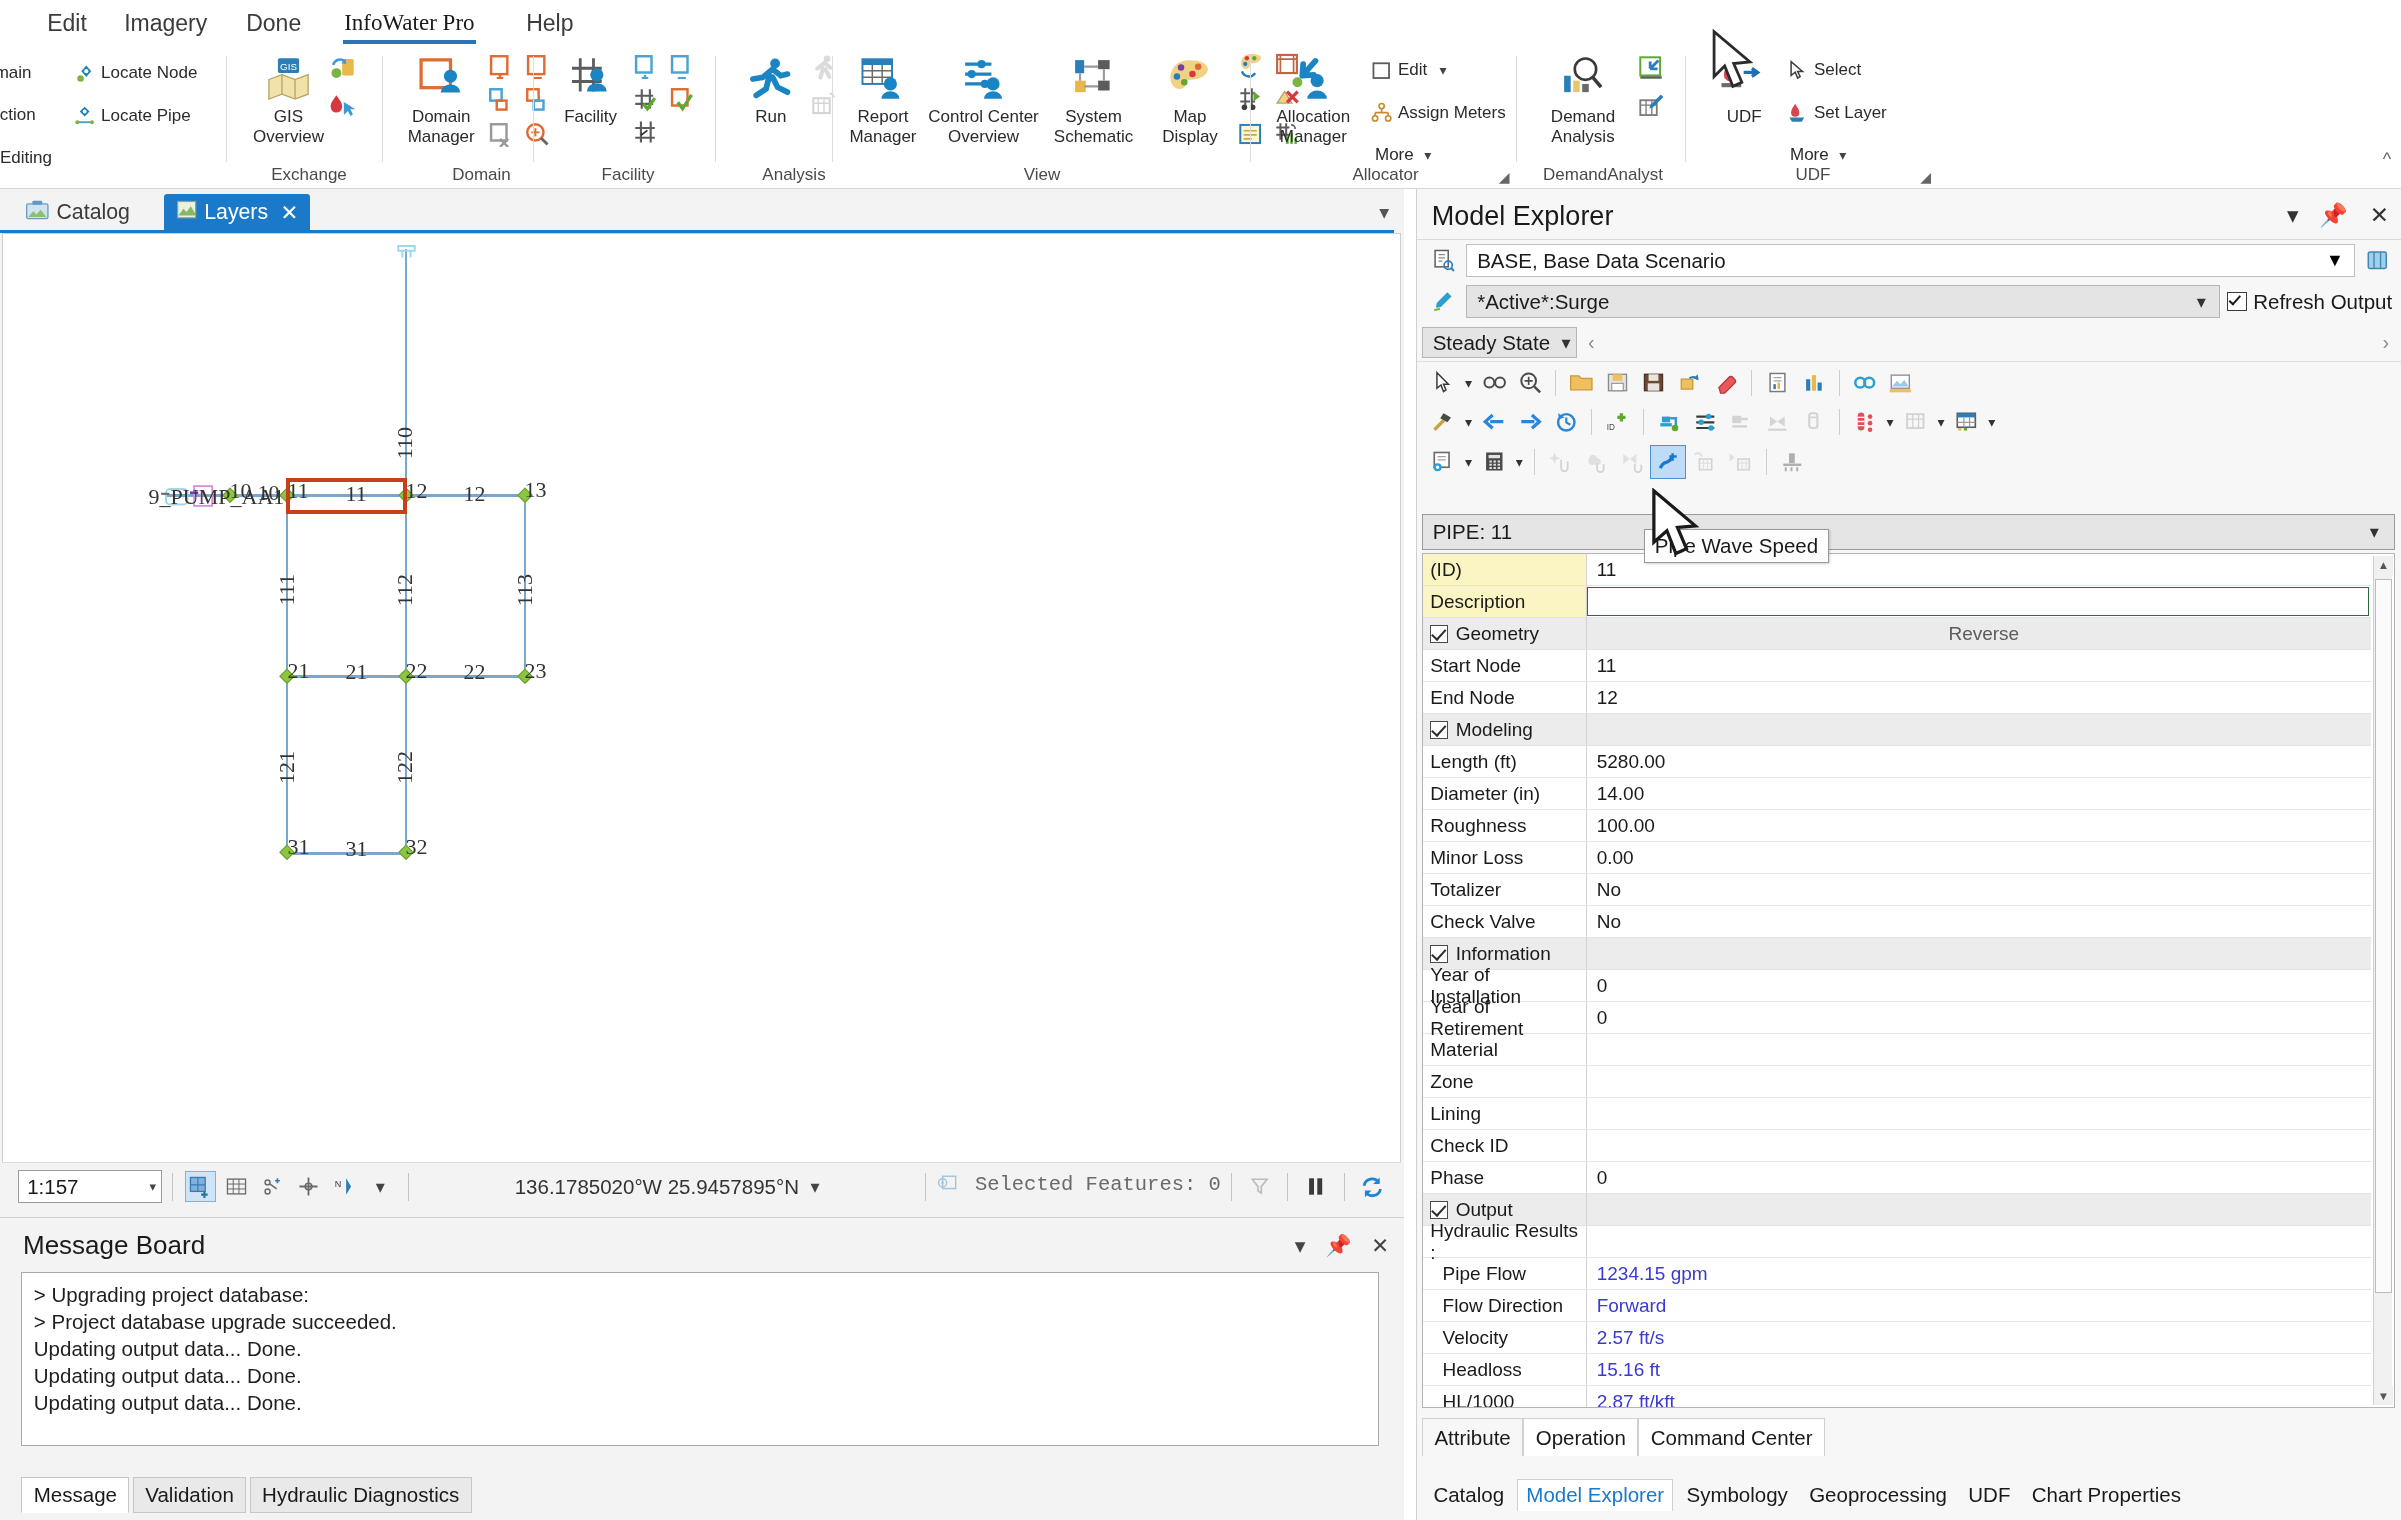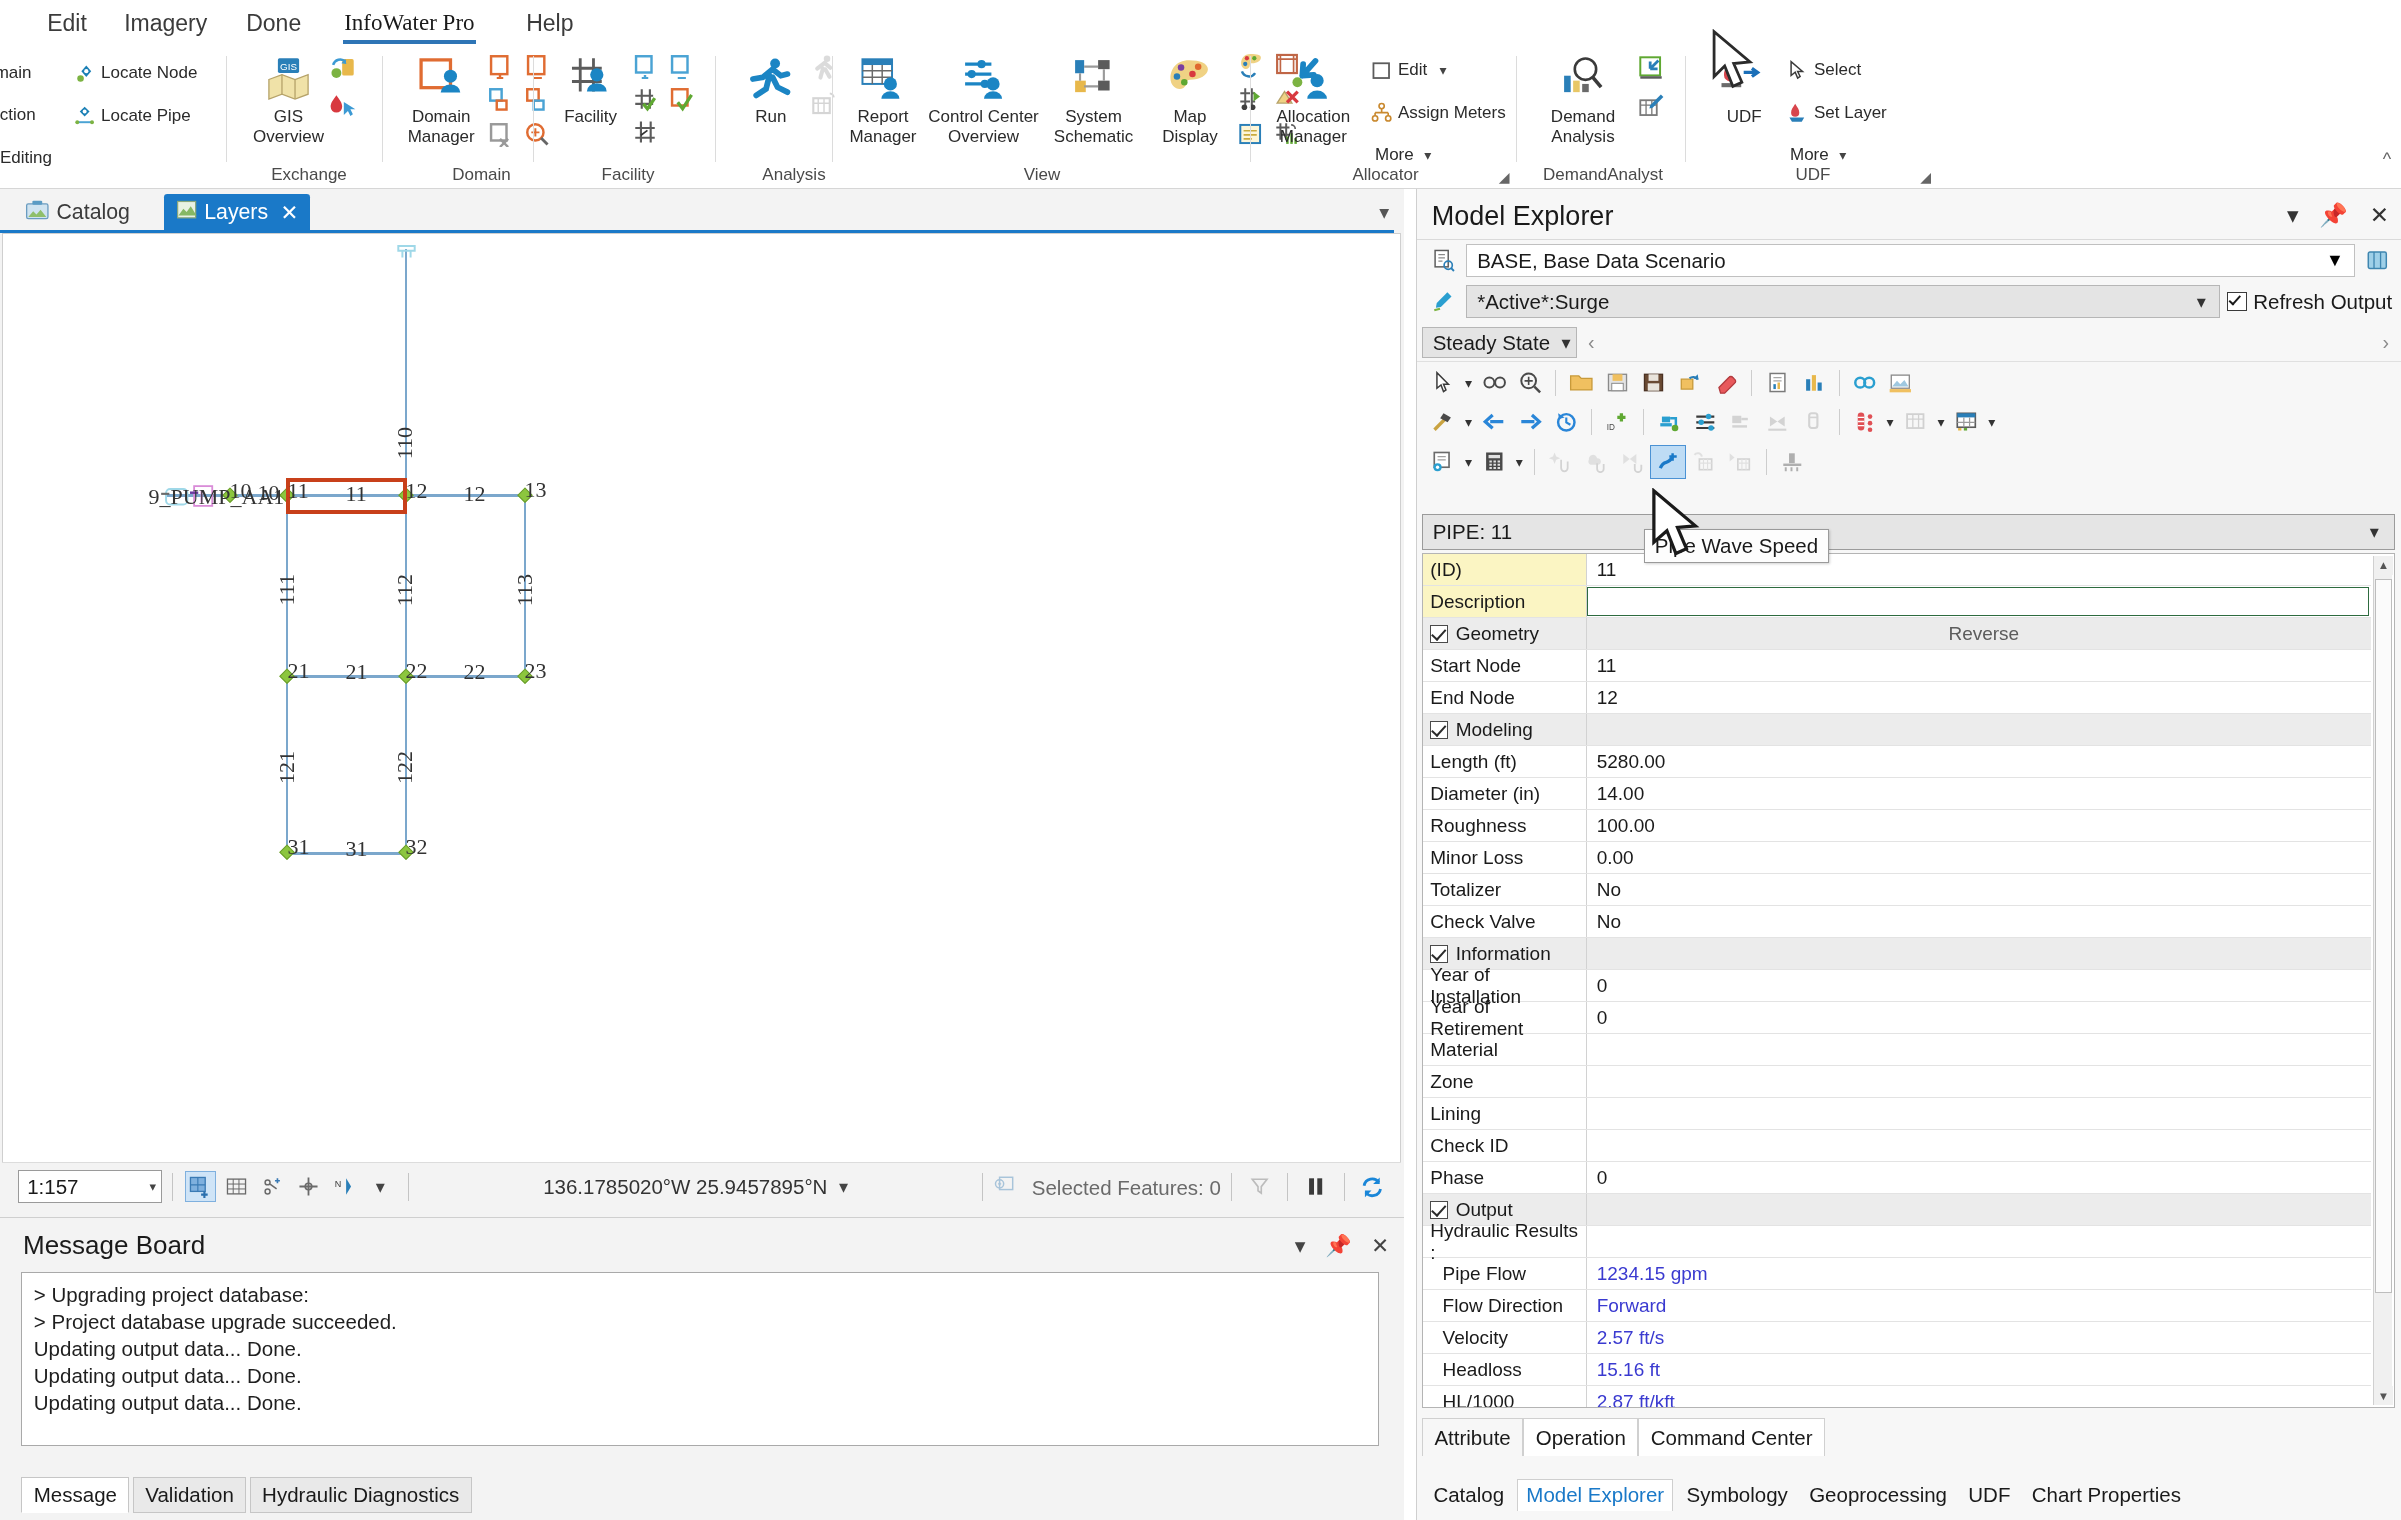--- a/index.html
+++ b/index.html
@@ -47,21 +47,21 @@
   .lbl { position:absolute; font-family:"Liberation Serif", serif; font-size:22px; color:#333; white-space:nowrap; }
   .lbl.vert { writing-mode:vertical-rl; transform:rotate(180deg); }
   #sel-rect { position:absolute; border:4.1px solid #c8401a; }
 
   #map-status { position:absolute; left:1.6px; bottom:6.6px; width:1399px; height:48px; background:#f3f3f3; border-top:0.8px solid #dcdcdc; display:flex; align-items:center; }
   #scale-combo { width:144px; height:33px; margin-left:16.4px; border:0.8px solid #9a9a9a; background:#fff; display:flex; align-items:center; justify-content:space-between; padding:0 4.9px 0 8.2px; font-size:20.5px; color:#1a1a1a; }
   .sb-sep { width:0.8px; height:28px; background:#c4c4c4; margin:0 9.8px; }
   .sb-btn { width:31px; height:31px; display:flex; align-items:center; justify-content:center; margin:0 2.5px; }
   .sb-btn.on { background:#cfe4f7; border:0.8px solid #7fb0de; }
   #coord-text { font-size:20.5px; color:#333; }
-  #selfeat { font-size:20.5px; color:#6a6a6a; display:flex; align-items:flex-end; gap:16px; }
+  #selfeat { font-size:20.5px; color:#6a6a6a; display:flex; align-items:flex-start; gap:16px;font-family:Liberation Mono, monospace; }
 
   
   #msgboard { position:absolute; left:0; top:1217px; width:1404px; height:303px; background:#f3f3f3; border-top:0.8px solid #cfcfcf; }
   #mb-title { position:absolute; left:23px; top:11.5px; font-size:26px; color:#1a1a1a; }
   #mb-ctrls { position:absolute; right:14.8px; top:14.8px; display:flex; gap:19.7px; font-size:21.3px; color:#444; }
   #mb-text { position:absolute; left:21.3px; top:54px; width:1358px; height:174px; background:#fff; border:0.8px solid #a9a9a9; padding:8.2px 11.5px; font-size:20.5px; line-height:27px; color:#1f1f1f; }
   #mb-tabs { position:absolute; left:21.3px; bottom:7px; display:flex; gap:3.3px; }
   .mbtab { padding:4.9px 11.5px; font-size:20.5px; color:#1a1a1a; background:#e9e9e9; border:0.8px solid #c6c6c6; }
   .mbtab.sel { background:#fff; border-bottom-color:#fff; }
 

